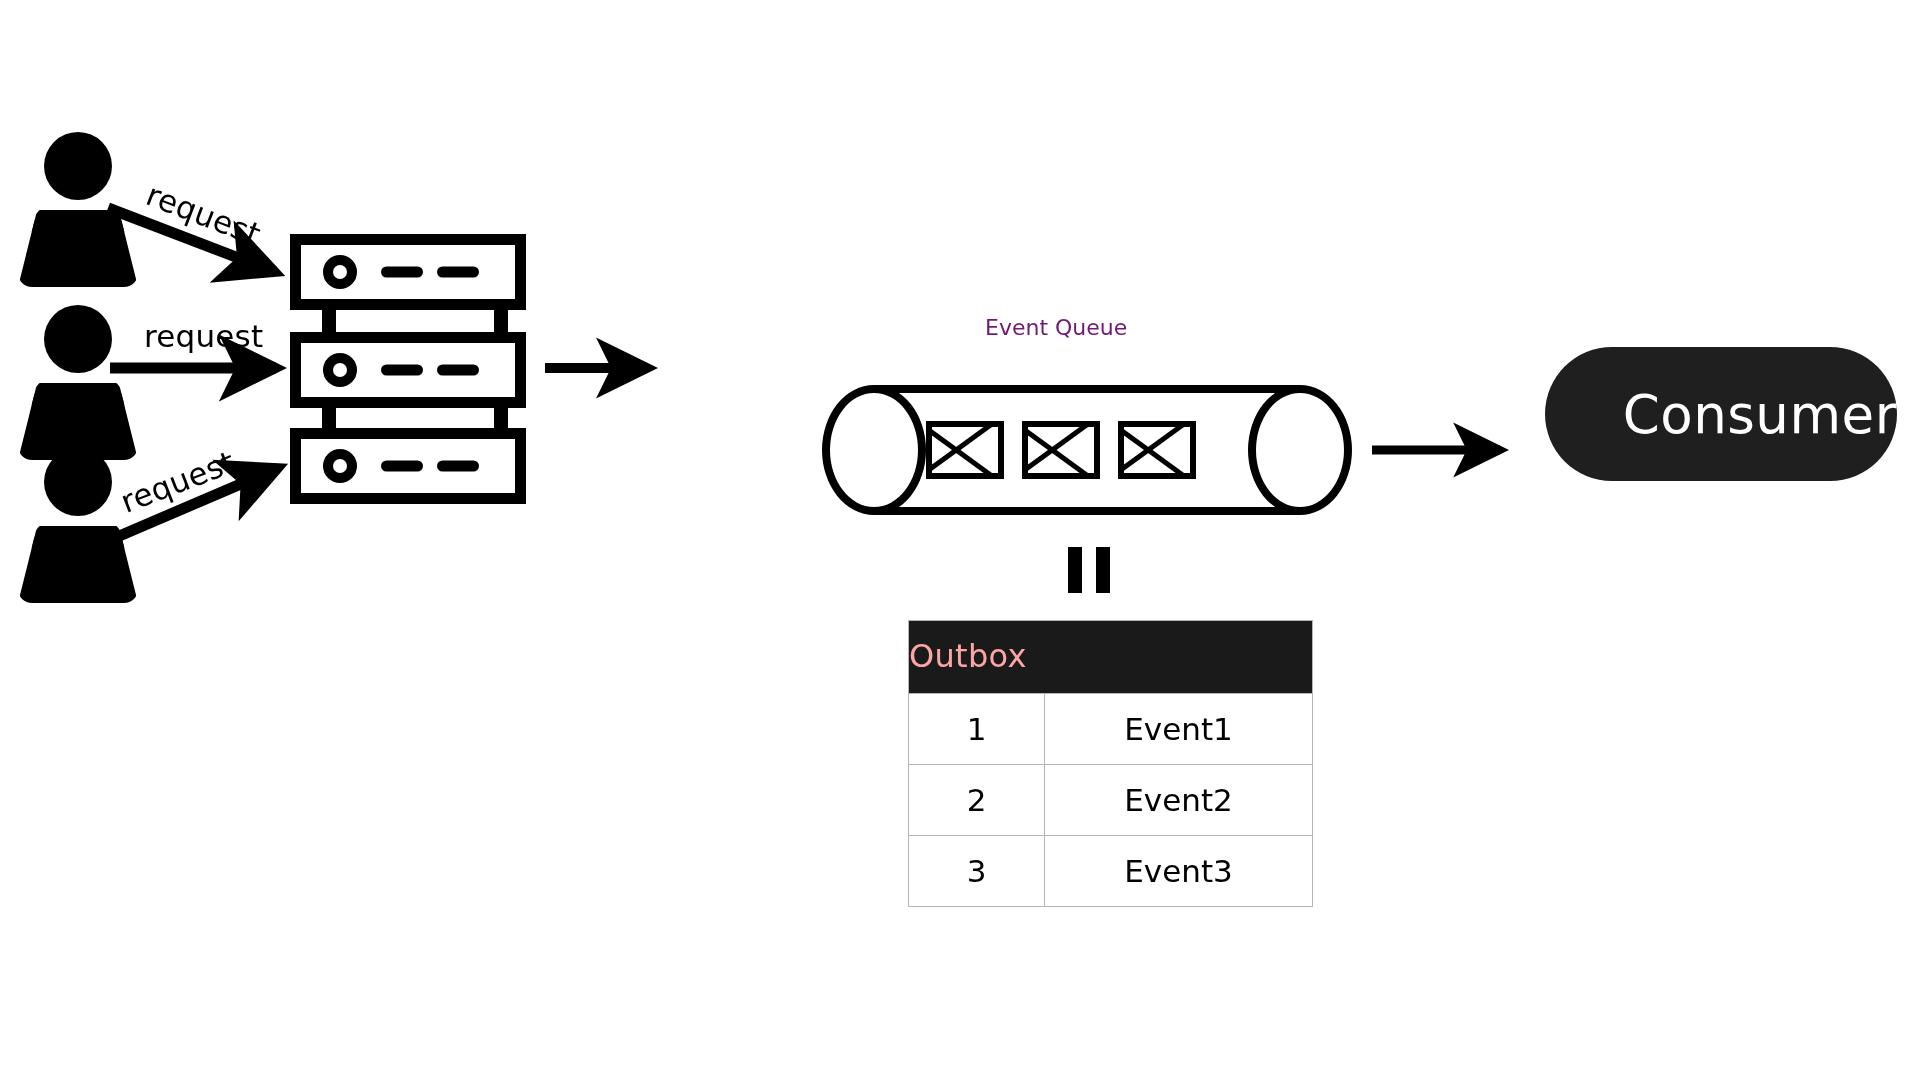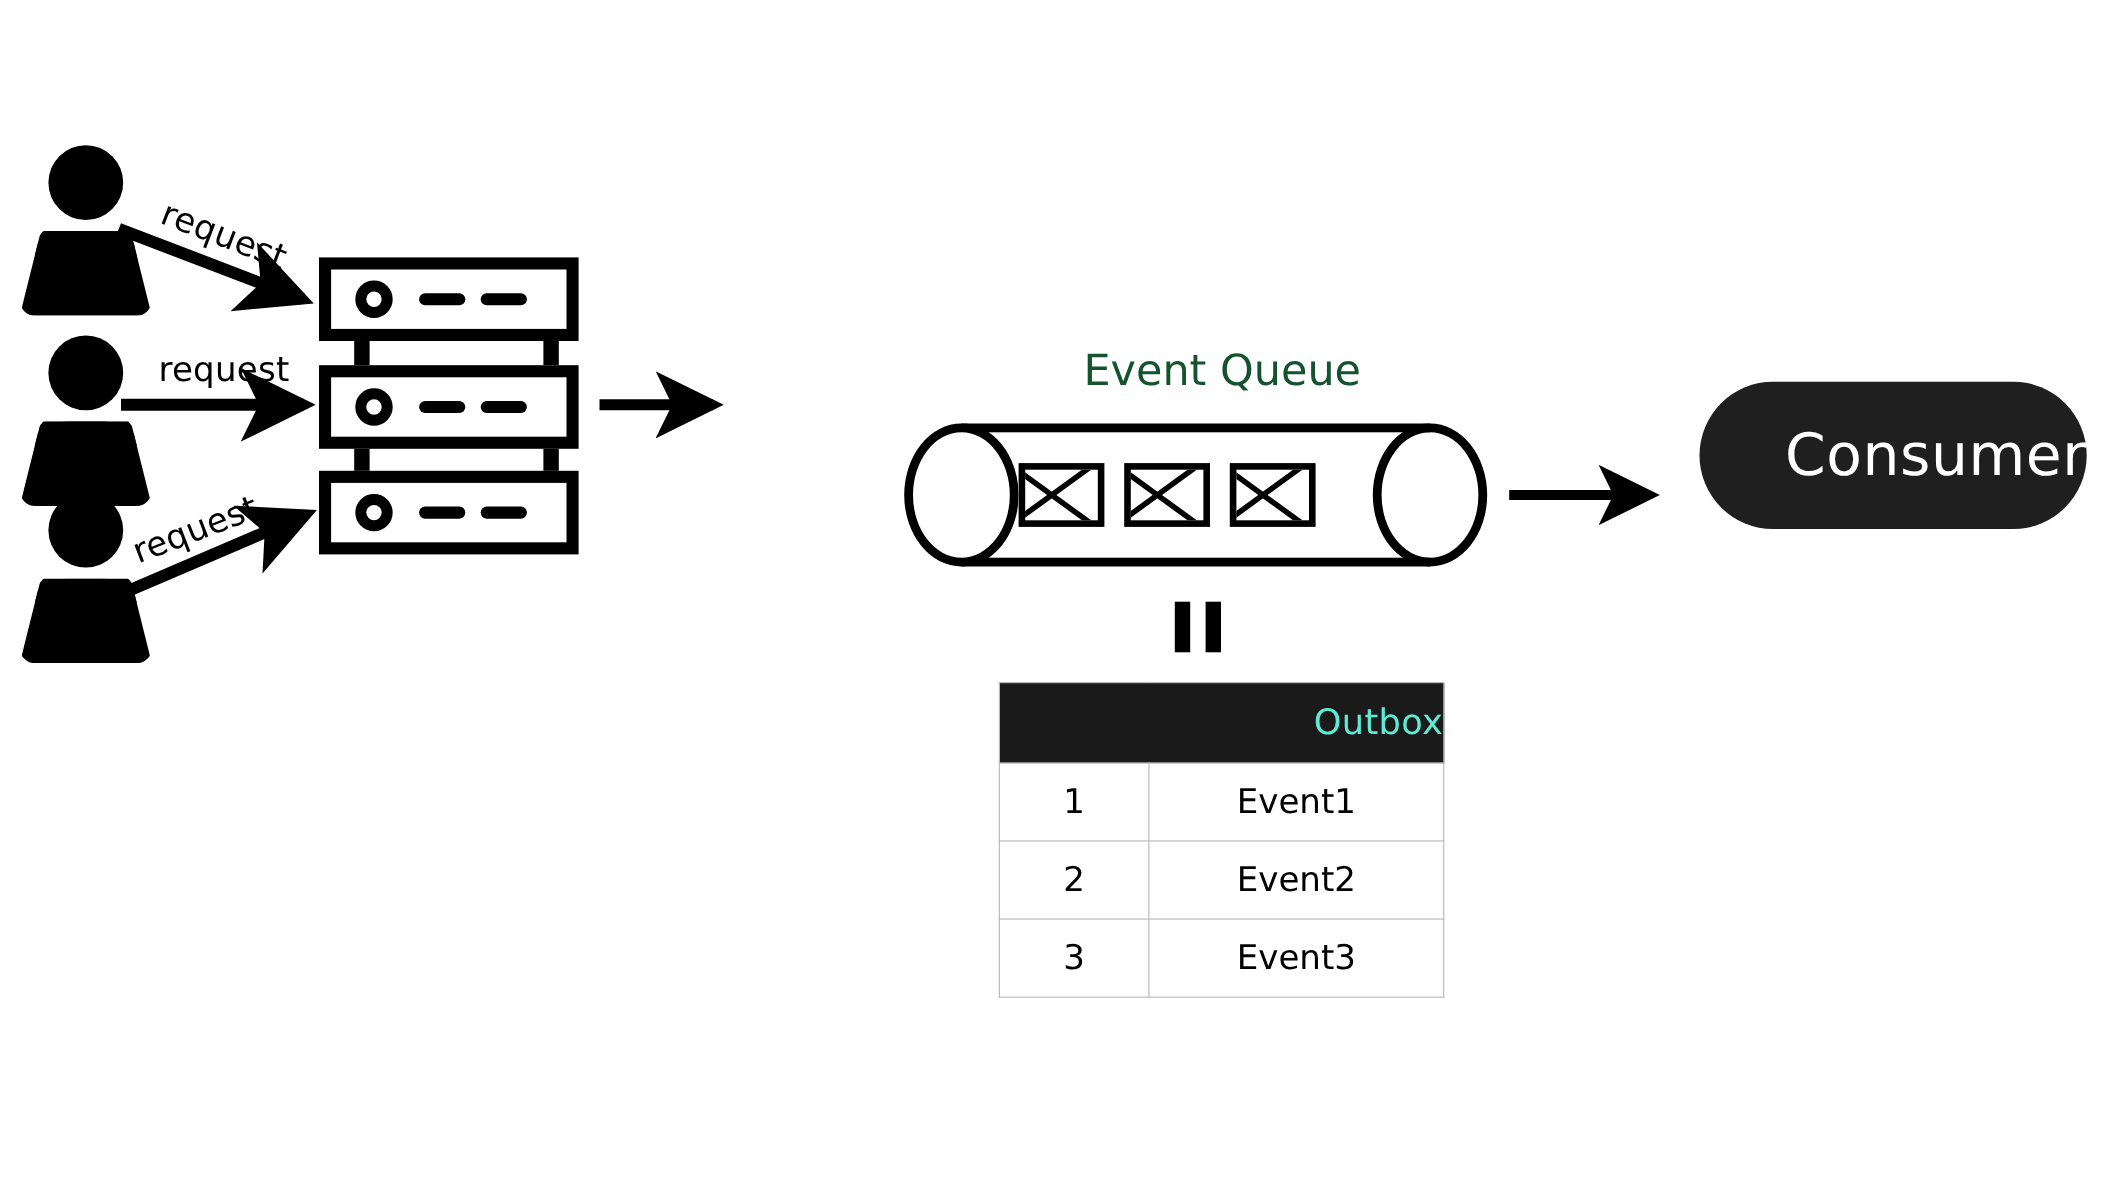--- a/index.html
+++ b/index.html
@@ -121,22 +121,22 @@
     left: 0;
     top: 0;
     width: 1920px;
     height: 1080px;
     overflow: visible;
   }
 
   
   .queue-label {
     position: absolute;
-    font-size: 39px;
-    color: #14532d;
+    font-size: 22px;
+    color: #701a75;
     white-space: nowrap;
   }
   .cylinder {
     position: absolute;
     left: 822px;
     top: 385px;
     width: 530px;
     height: 130px;
   }
   .cyl-body {
@@ -216,22 +216,22 @@
   .outbox {
     position: absolute;
     left: 908px;
     top: 620px;
     width: 405px;
     border-collapse: collapse;
     font-size: 30px;
   }
   .outbox .hdr {
     background: #1a1a1a;
-    color: #5eead4;
-    text-align: right;
+    color: #fca5a5;
+    text-align: left;
     padding: 16px 0 18px 0;
     font-size: 32px;
     letter-spacing: 0.3px;
     margin-top: 28px;
   }
   .outbox td {
     border: 1px solid #b5b5b5;
     padding: 17px 0;
     text-align: center;
     color: #000;

